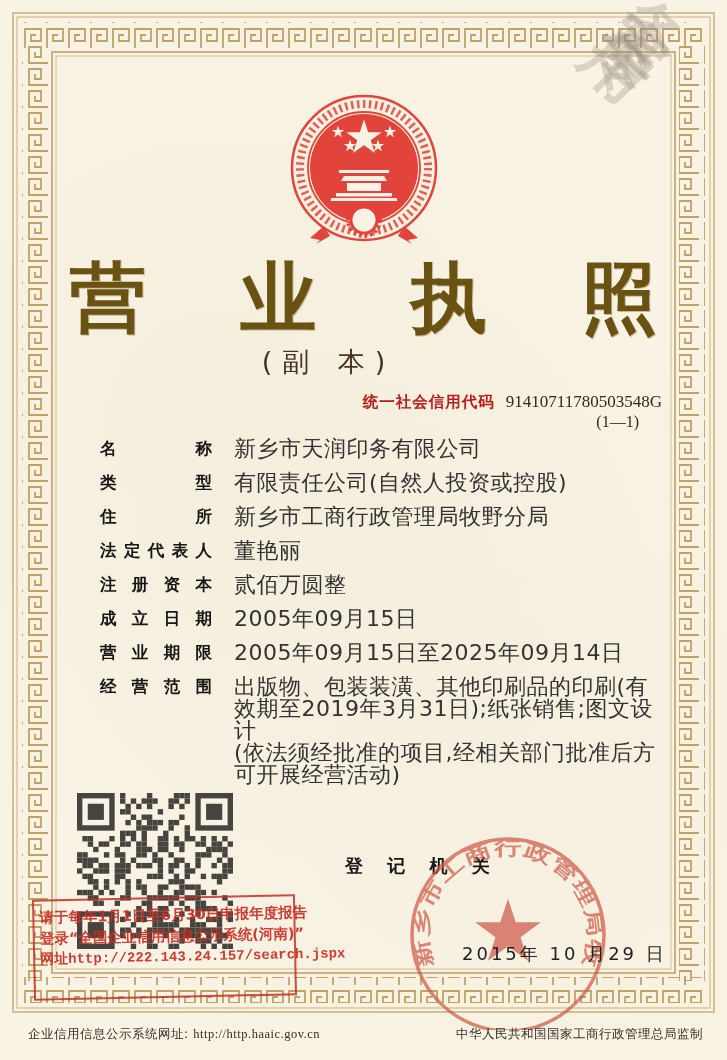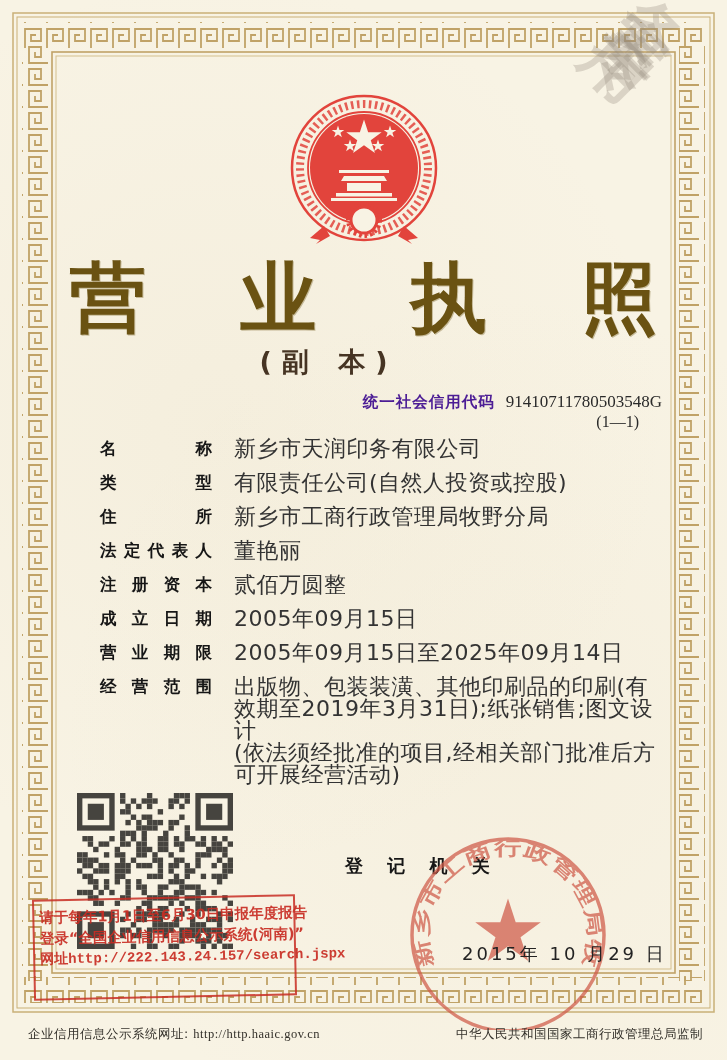--- a/index.html
+++ b/index.html
@@ -34,29 +34,29 @@
   .title {
     position:absolute; left:0; top:248px; width:727px;
     text-align:center;
     font-size:76px; font-weight:bold; letter-spacing:34px; text-indent:34px;
     color:#6a5212;
     text-shadow:1px 1px 0 rgba(106,82,18,.35);
   }
   .subtitle {
     position:absolute; left:0; top:344px; width:657px;
     text-align:center;
-    font-size:27px; font-weight:bold; letter-spacing:10px;
+    font-size:27px; font-weight:normal; letter-spacing:10px;
     color:#463423;
   }
 
   .credit {
     position:absolute; right:65px; top:392px;
     text-align:right; white-space:nowrap;
   }
-  .credit-label { font-size:15.5px; font-weight:bold; color:#4c1d95; letter-spacing:1px; }
+  .credit-label { font-size:15.5px; font-weight:bold; color:#b91c1c; letter-spacing:1px; }
   .credit-code  { font-size:17px; font-family:"Liberation Serif","DejaVu Serif",serif; color:#2a2a2a; margin-left:6px; }
   .credit-page  {
     position:absolute; right:88px; top:413px;
     font-size:16px; font-family:"Liberation Serif","DejaVu Serif",serif; color:#2a2a2a;
   }
 
   .fields { position:absolute; left:100px; top:438px; width:566px; }
   .frow { display:flex; margin-bottom:12px; line-height:22px; }
   .flabel {
     flex:0 0 112px; margin-right:22px;

